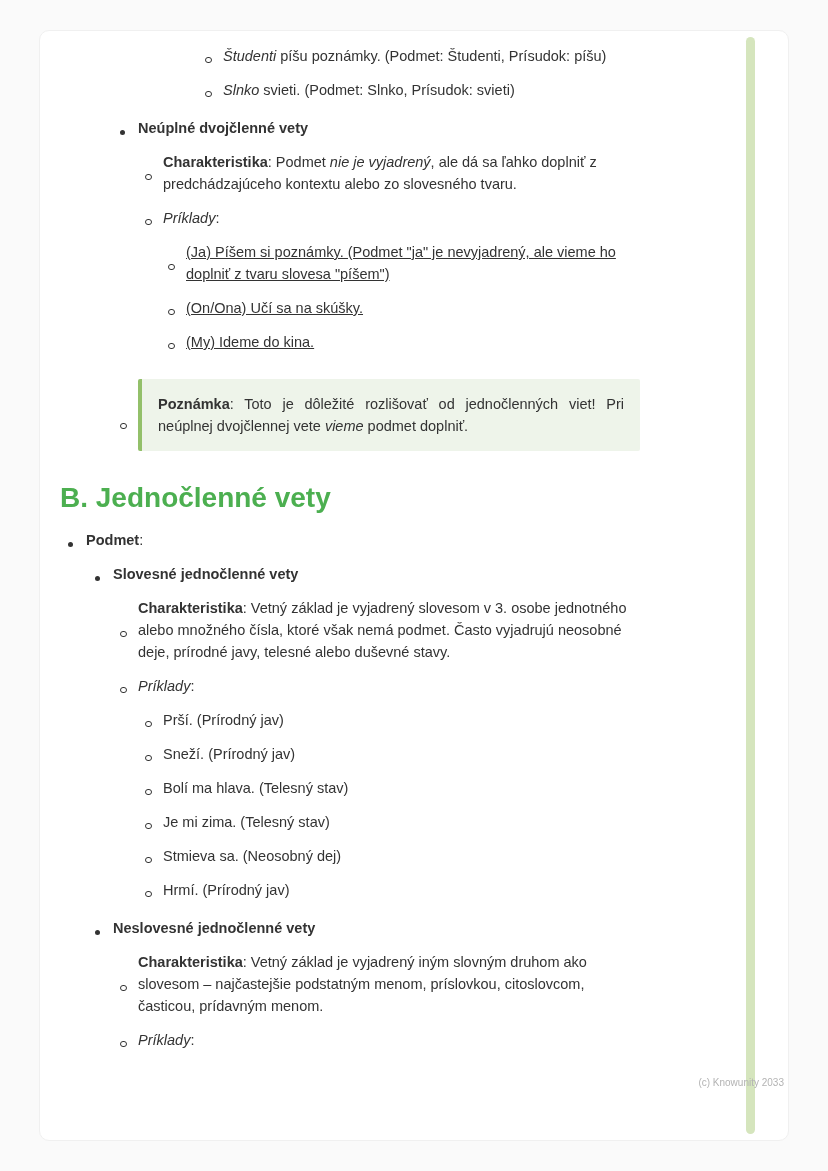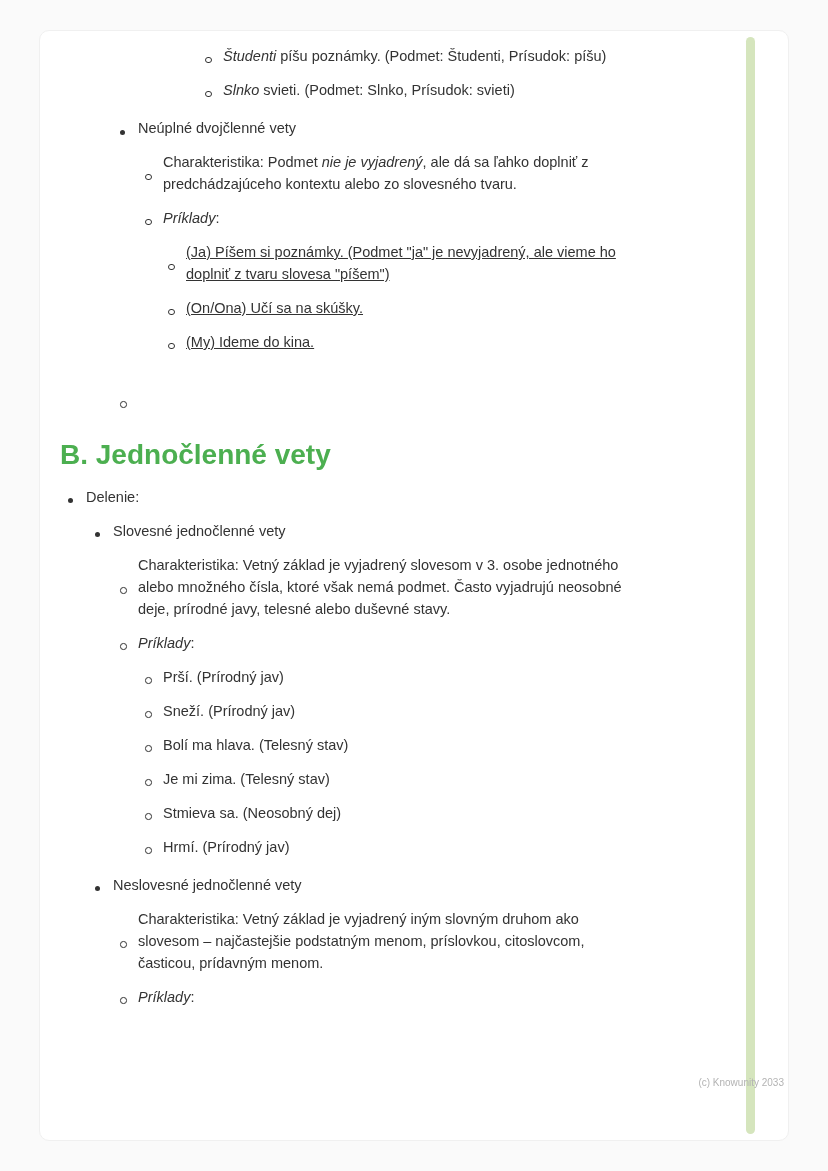--- a/index.html
+++ b/index.html
@@ -54,21 +54,21 @@
   .lv0 { padding-left: 8px; }
   .lv1 { padding-left: 35px; }
   .lv2 { padding-left: 60px; }
   .lv3 { padding-left: 85px; }
   .lv4 { padding-left: 108px; text-decoration: underline; }
   .lv5 { padding-left: 145px; }
 
   .sp-group { margin-top: 16px; }
   .sp-box   { margin-top: 26px; margin-bottom: 0; }
 
-  .b { font-weight: 400; margin-top: 8px; }
+  .b { font-weight: 700; margin-top: 8px; }
   .i { font-style: italic; }
 
   .notebox {
     background: var(--notebox-bg, #eef4ea);
     border-left: 4px solid var(--notebox-border, #93c06a);
     padding: 14px 16px 14px 16px;
     text-align: justify;
     border-radius: 2px;
   }
 
@@ -132,25 +132,26 @@
       <div class="li lv4">
         <span class="marker circle"></span>
         <div class="li-text"><span>(On/Ona) Učí sa na skúšky.</span></div>
       </div>
       <div class="li lv4">
         <span class="marker circle"></span>
         <div class="li-text"><span>(My) Ideme do kina.</span></div>
       </div>
       <div class="li lv2 sp-box boxed">
         <span class="marker circle"></span>
+        <div class="li-text notebox"><span class="b">Poznámka</span><span>: Toto je dôležité rozlišovať od jednočlenných viet! Pri neúplnej dvojčlennej vete </span><span class="i">vieme</span><span> podmet doplniť.</span></div>
       </div>
       <h2 class="doc-heading">B. Jednočlenné vety</h2>
       <div class="li lv0">
         <span class="marker disc"></span>
-        <div class="li-text"><span class="b">Delenie</span><span>:</span></div>
+        <div class="li-text"><span class="b">Podmet</span><span>:</span></div>
       </div>
       <div class="li lv1">
         <span class="marker disc"></span>
         <div class="li-text"><span class="b">Slovesné jednočlenné vety</span></div>
       </div>
       <div class="li lv2">
         <span class="marker circle"></span>
         <div class="li-text"><span class="b">Charakteristika</span><span>: Vetný základ je vyjadrený slovesom v 3. osobe jednotného alebo množného čísla, ktoré však nemá podmet. Často vyjadrujú neosobné deje, prírodné javy, telesné alebo duševné stavy.</span></div>
       </div>
       <div class="li lv2">

